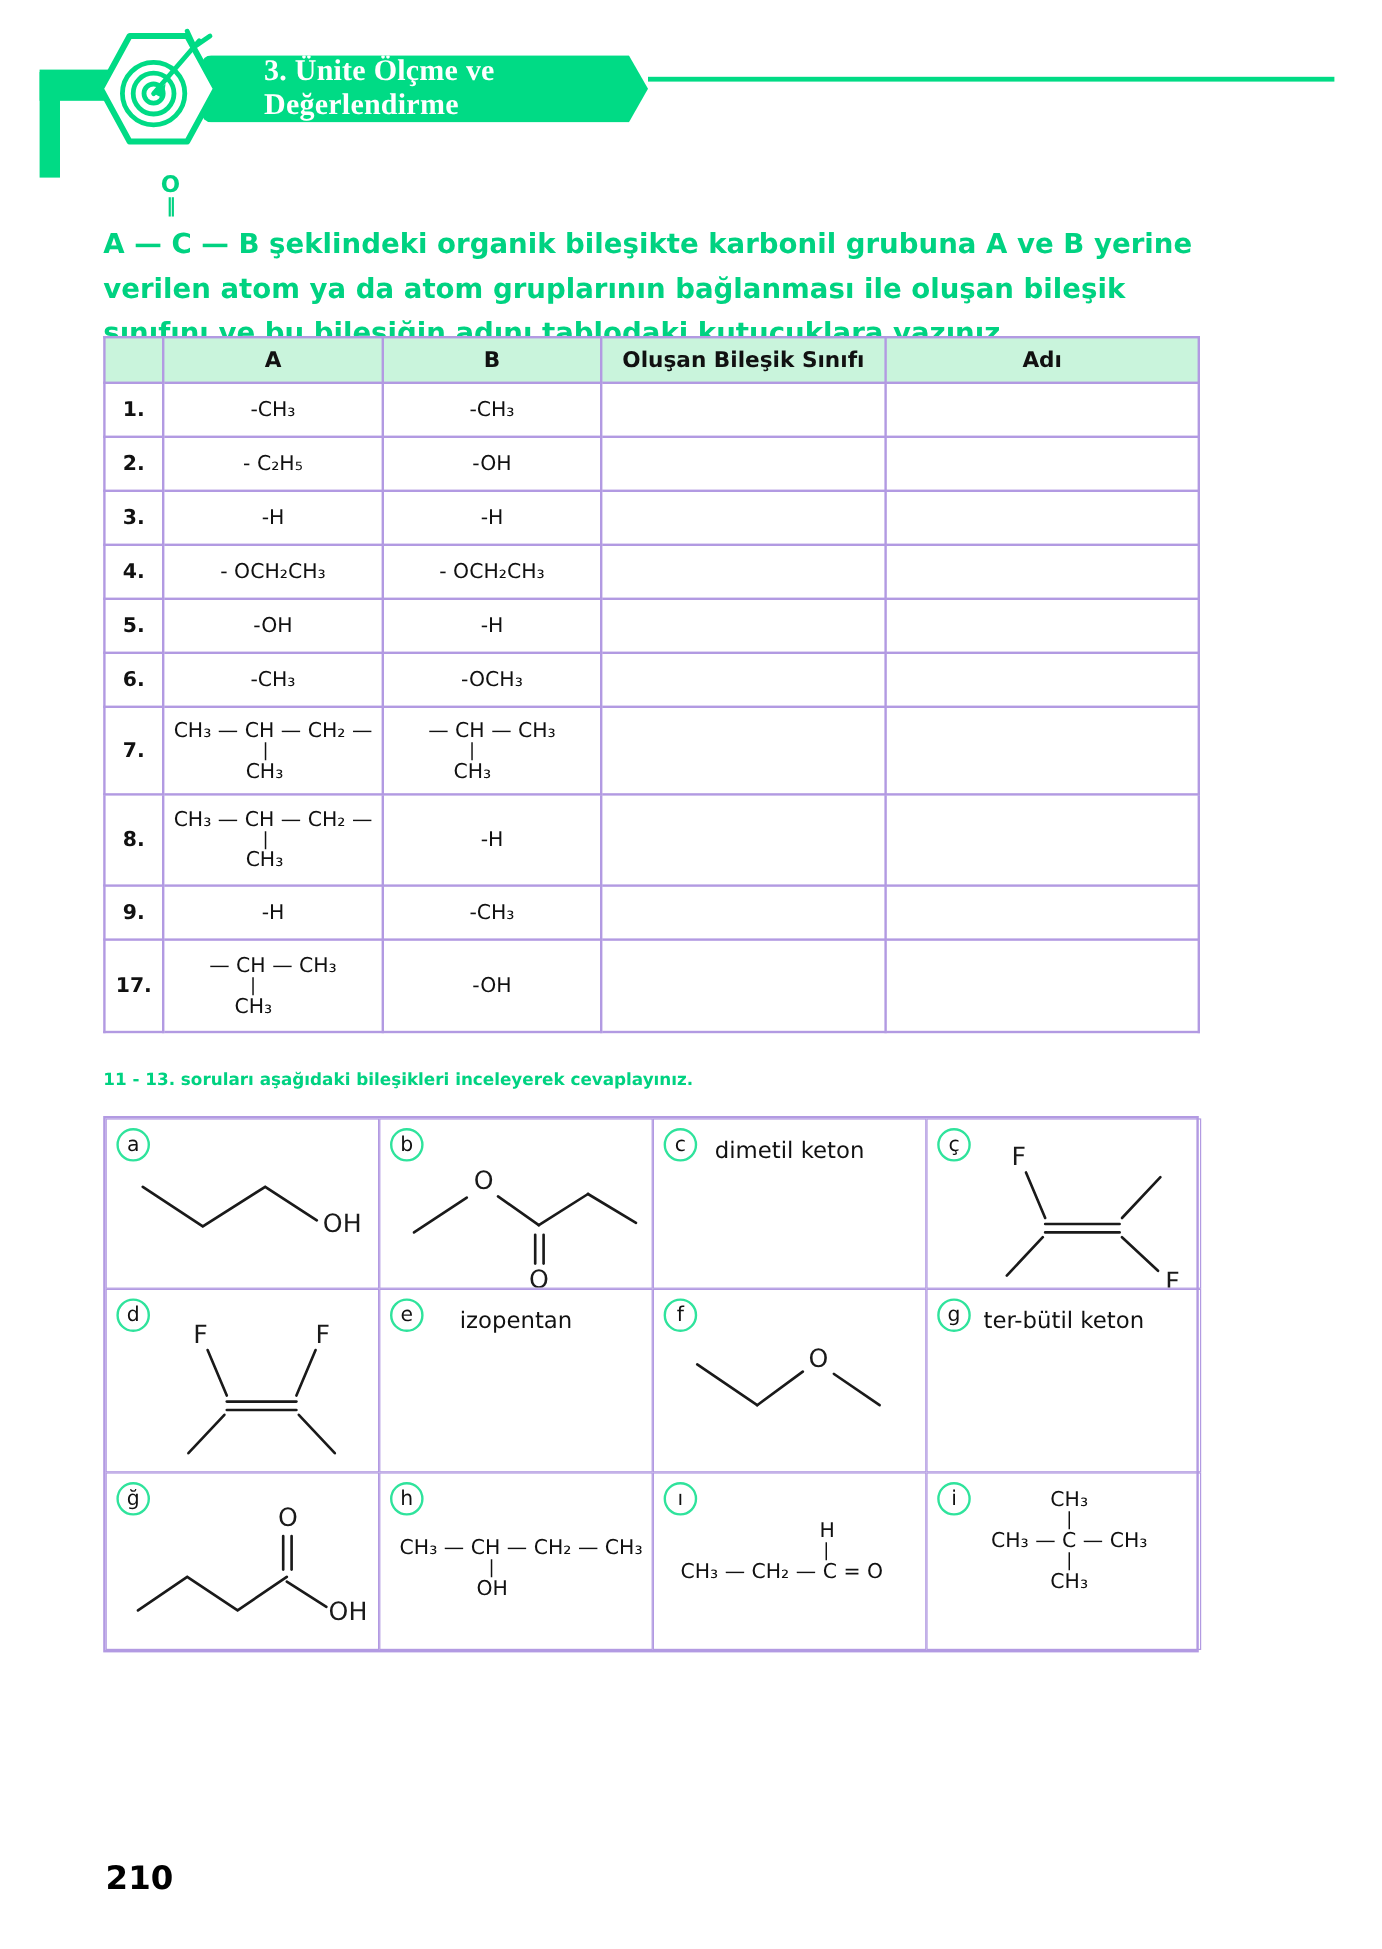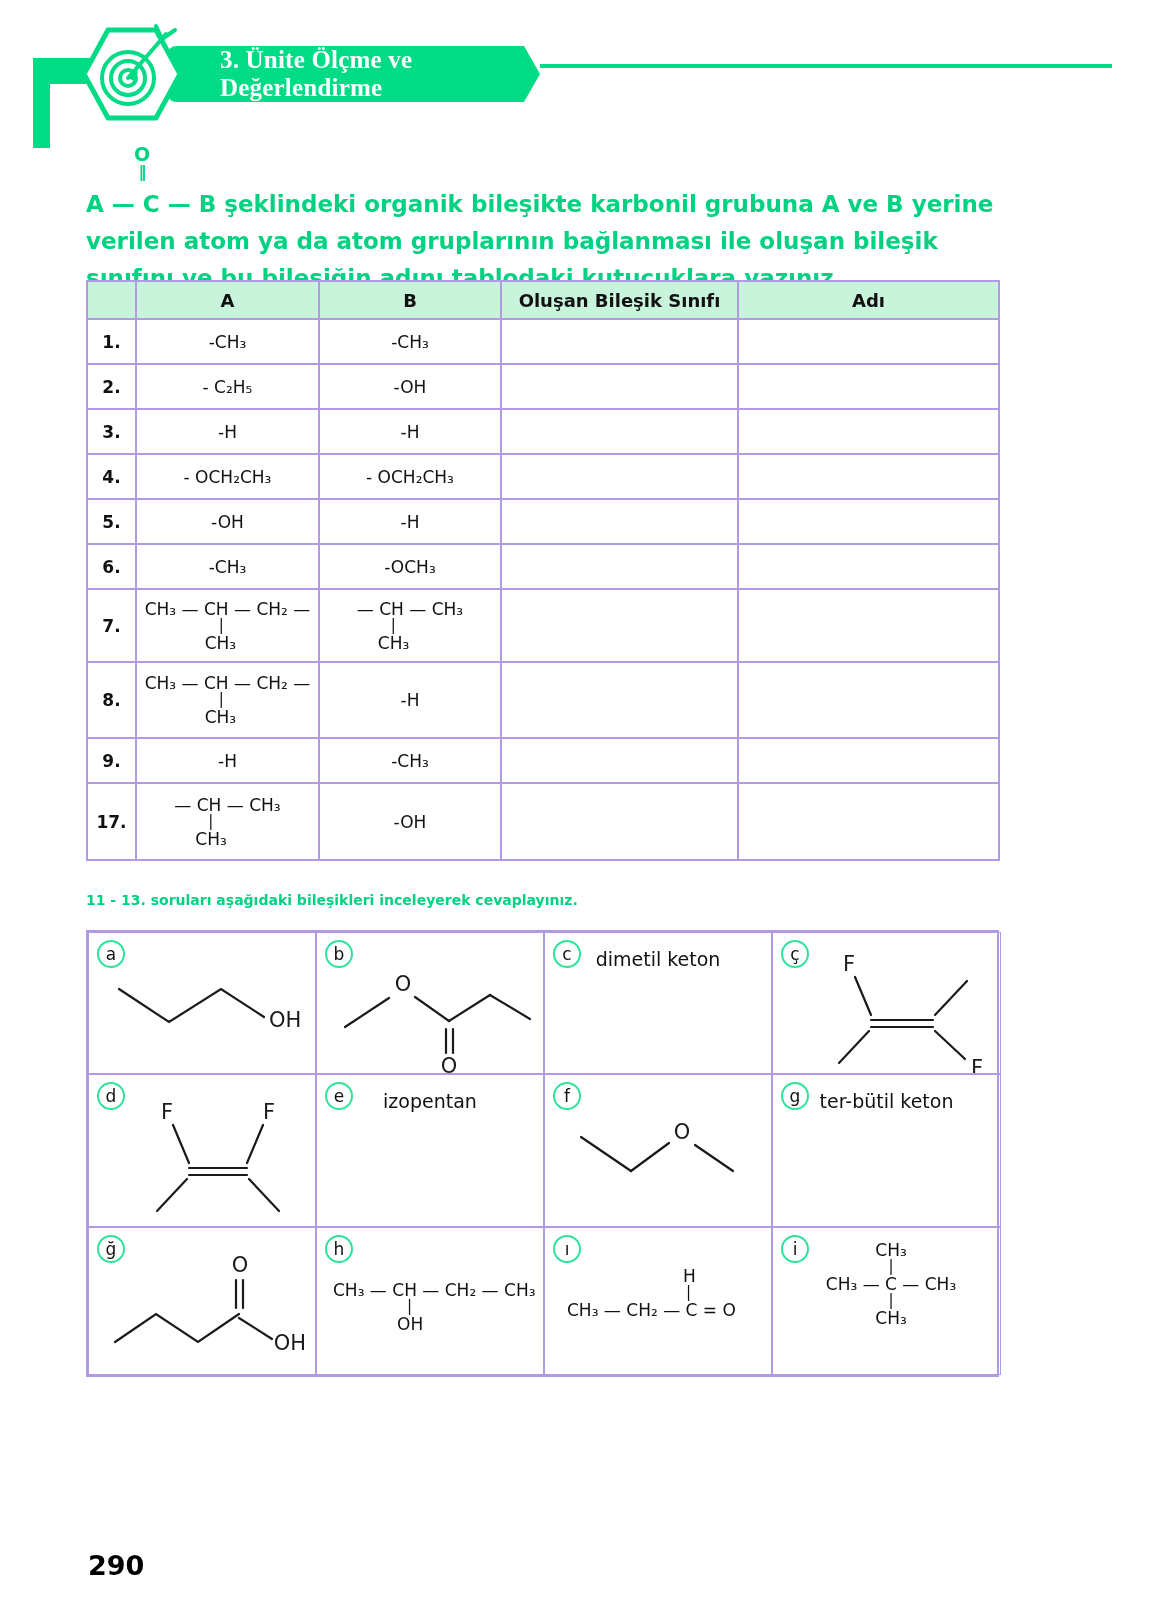--- a/index.html
+++ b/index.html
@@ -310,15 +310,15 @@
         <div>CH₃</div>
         <div class="s-pipe">|</div>
         <div>CH₃ — C — CH₃</div>
         <div class="s-pipe">|</div>
         <div>CH₃</div>
       </div>
     </div>
 
   </div>
 
-  <div class="page-number">290</div>
+  <div class="page-number">210</div>
 
 </div>
 
 </body></html>

